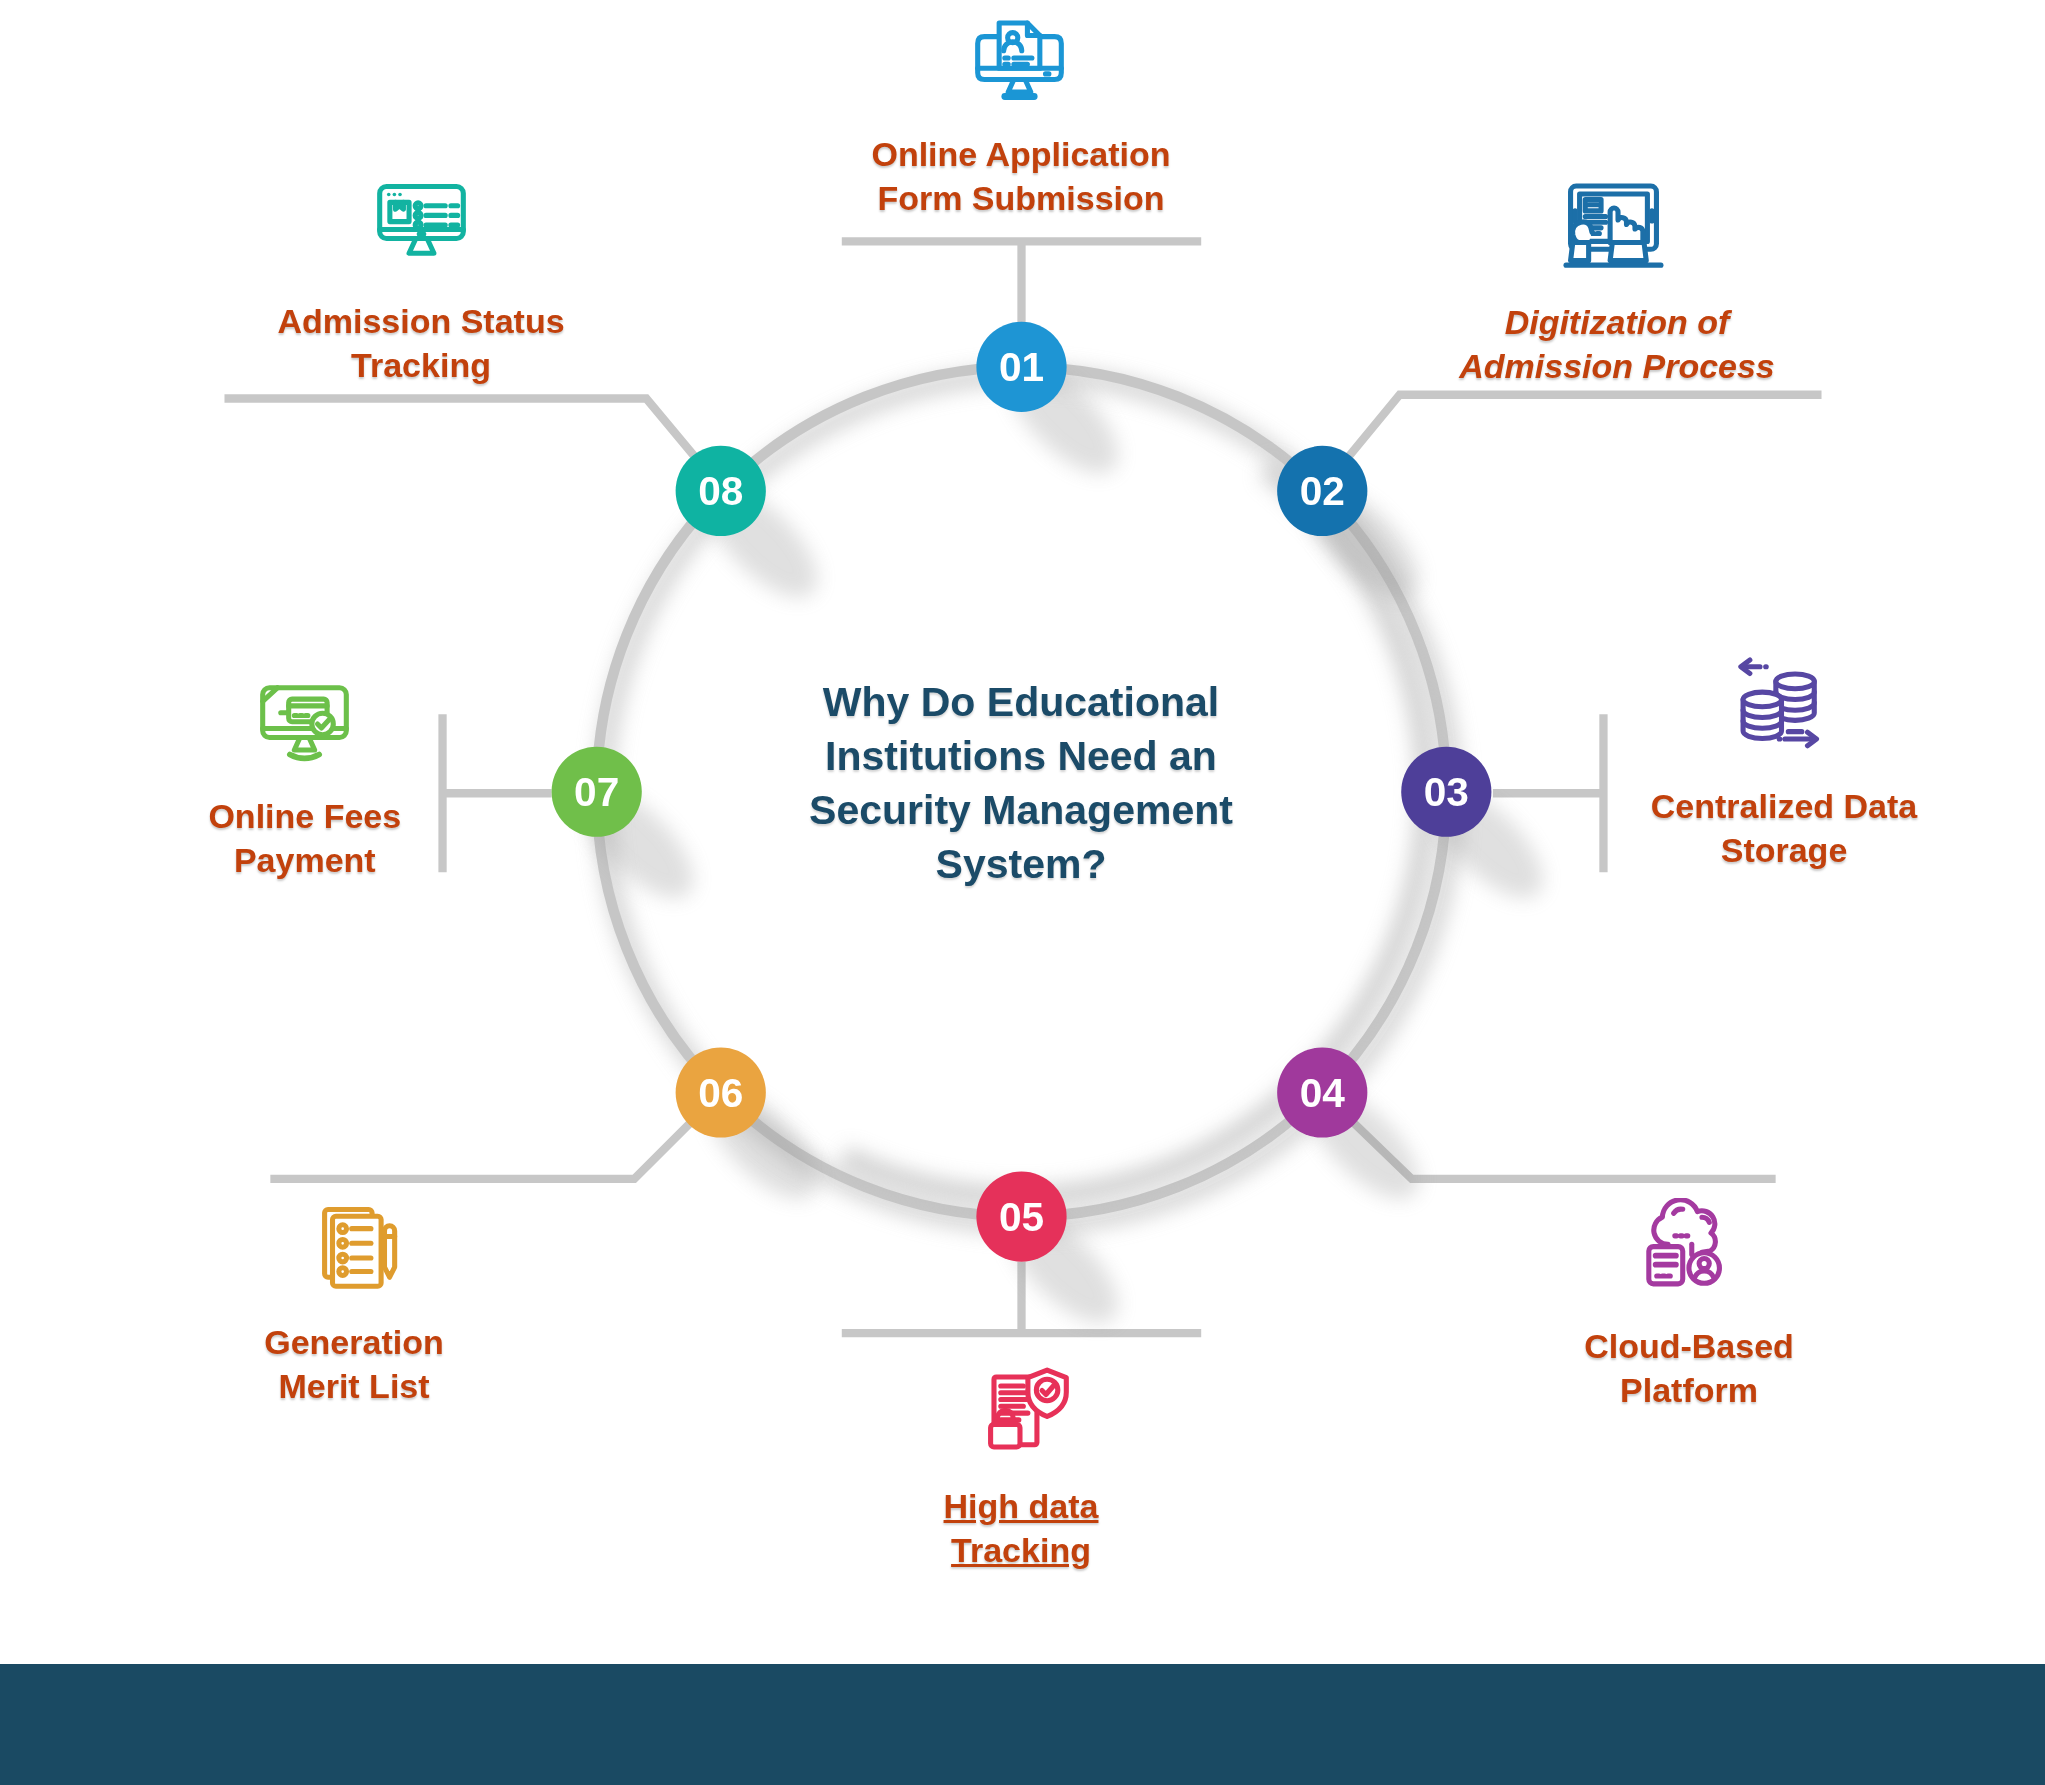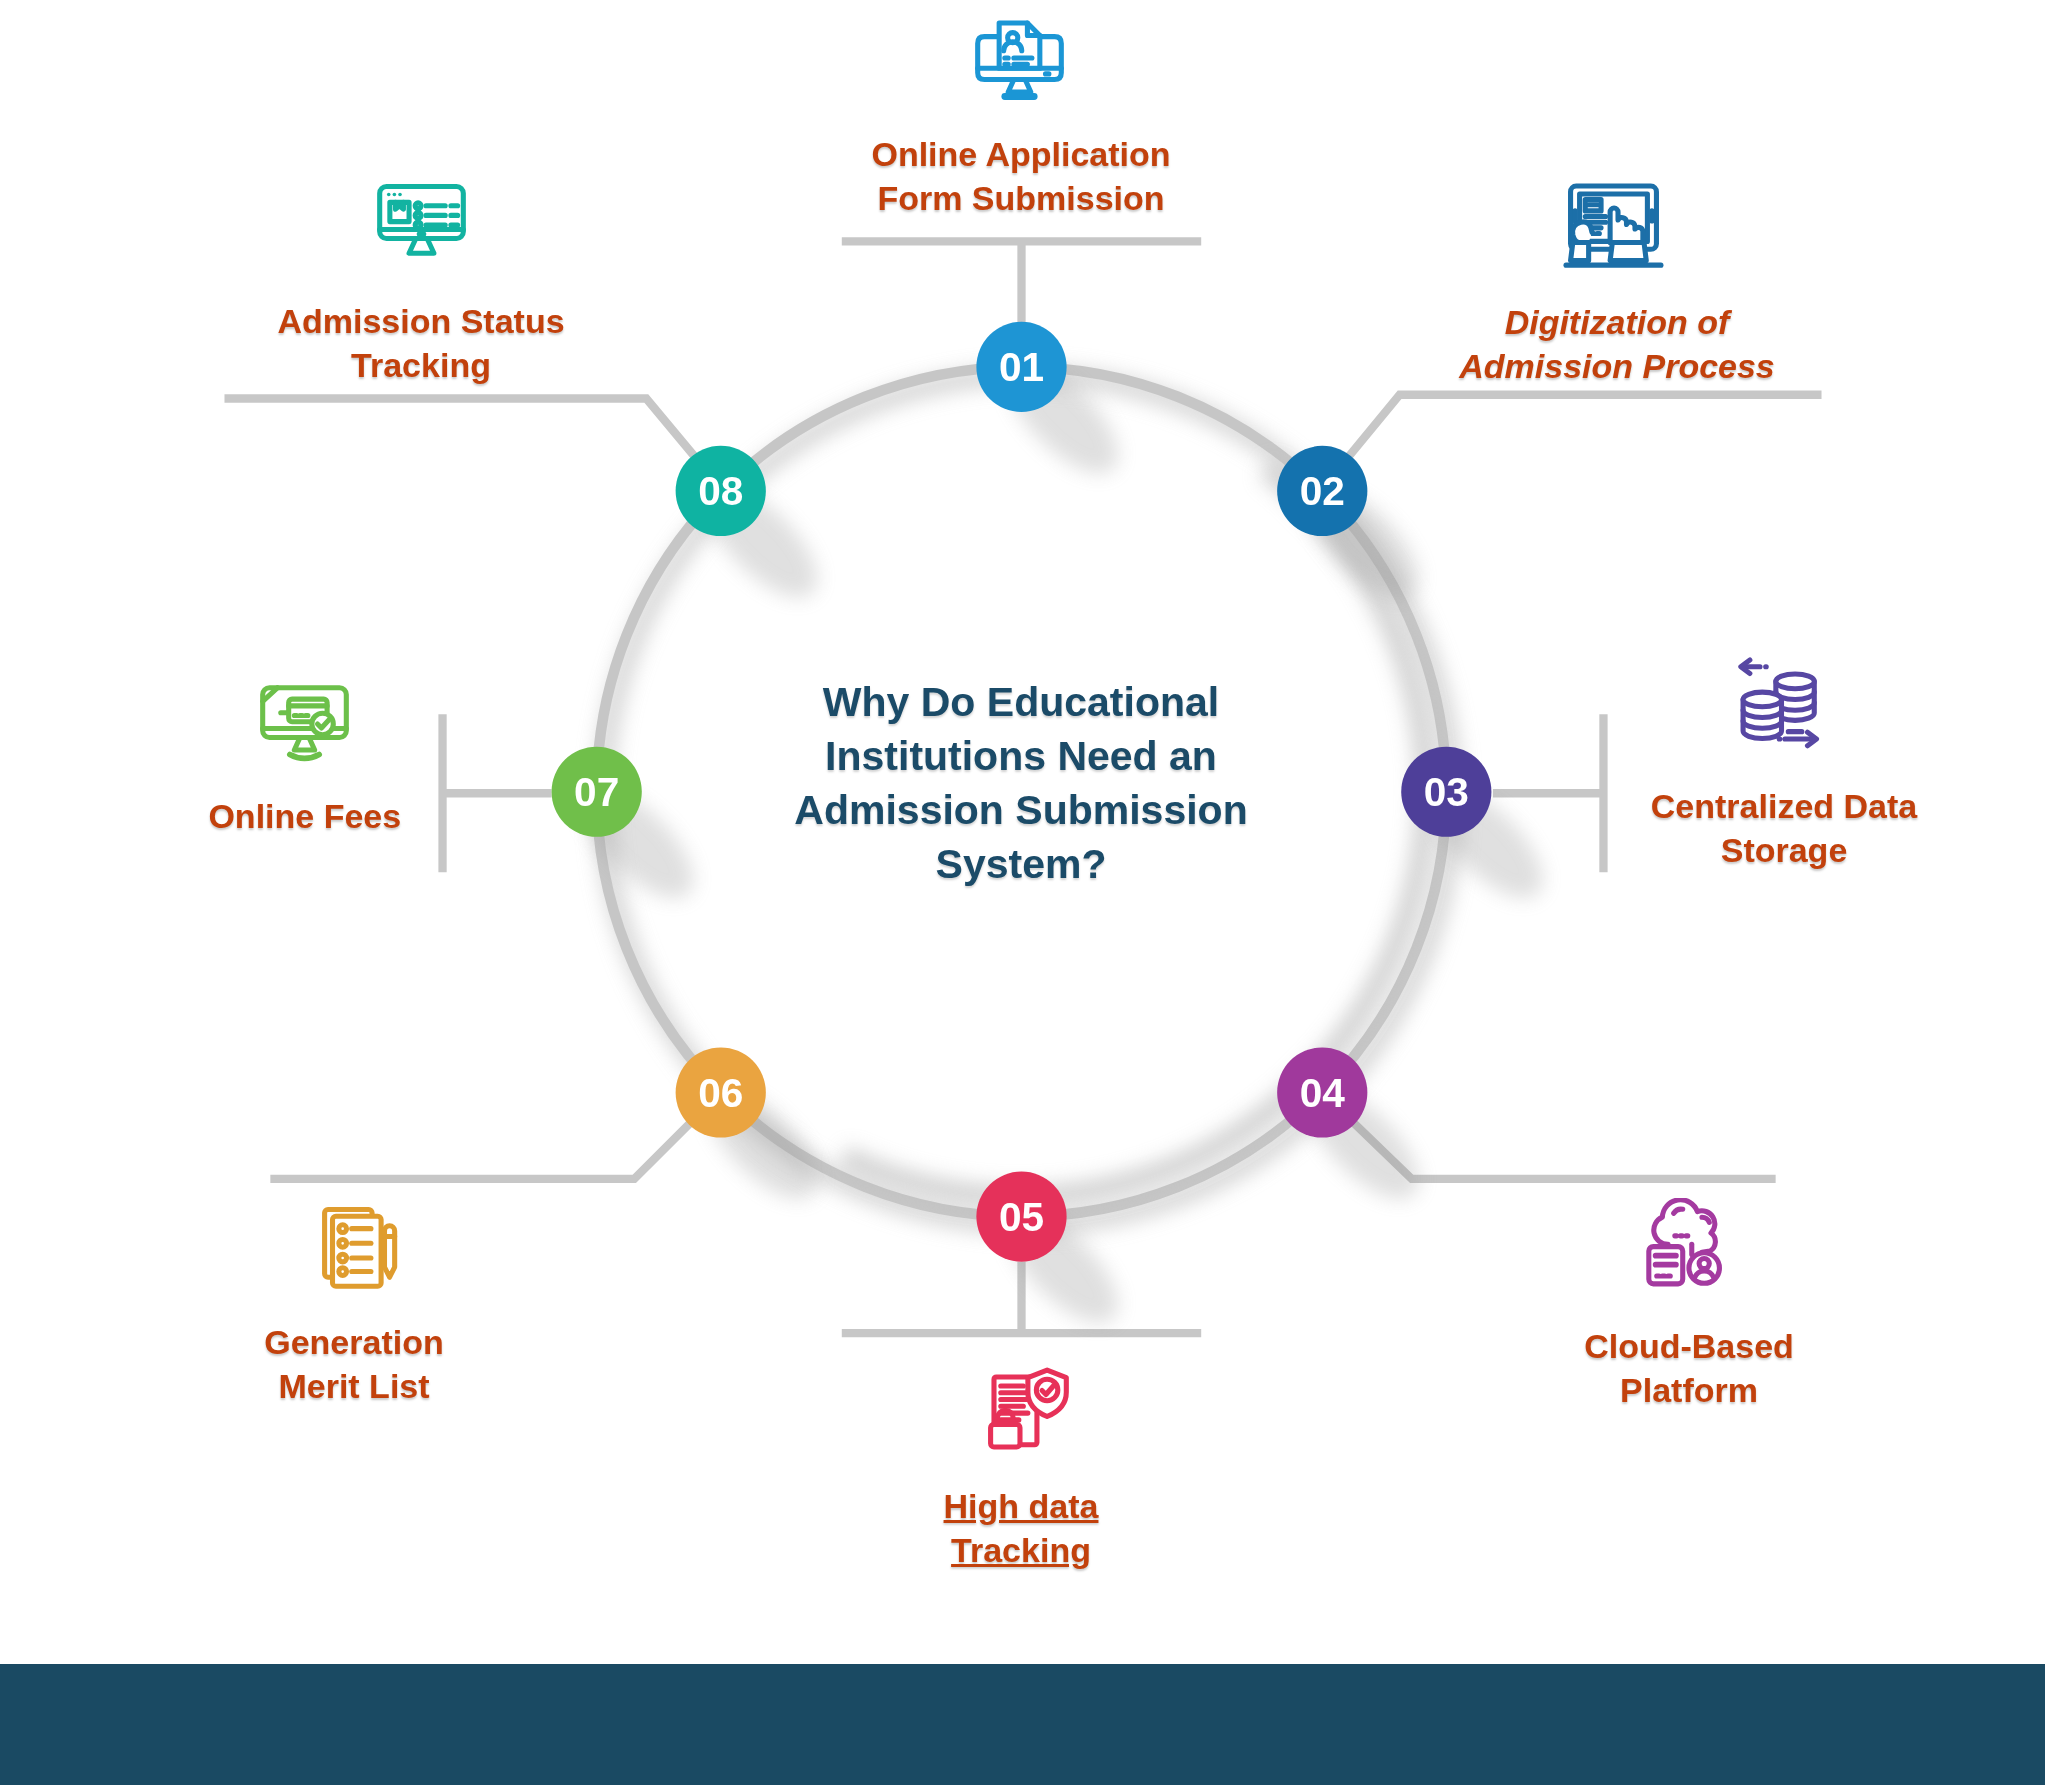--- a/index.html
+++ b/index.html
@@ -67,21 +67,21 @@
       <text x="1358" y="1637">05</text>
       <circle cx="958" cy="1453" r="60" fill="#eaa440"></circle>
       <text x="958" y="1472">06</text>
       <circle cx="793" cy="1053" r="60" fill="#70bf4a"></circle>
       <text x="793" y="1072">07</text>
       <circle cx="958" cy="653" r="60" fill="#0fb3a2"></circle>
       <text x="958" y="672">08</text>
     </g>
   </svg>
 
-  <div id="title">Why Do Educational Institutions Need an Admission Submission System?</div>
+  <div id="title">Why Do Educational Institutions Need an Security Management System?</div>
 
   <svg class="icon" style="left:963px;top:13.5px;" width="113" height="113" viewBox="0 0 100 100" color="#1b96d5">
     <g fill="none" stroke="currentColor" stroke-width="4.5" stroke-linecap="round" stroke-linejoin="round">
       <path d="M30,20 H19 q-6,0 -6,6 v26 q0,6 6,6 h62 q6,0 6,-6 V26 q0,-6 -6,-6 H70"></path>
       <path d="M13,48 H87"></path>
         <path d="M73,53 h3"></path>
       <path d="M32,48 V8 h25 l11,11 v29 z" fill="#fff"></path>
       <path d="M57,8 v11 h11"></path>
       <circle cx="44" cy="21" r="4.5"></circle>
       <path d="M36,32.5 a8,8 0 0 1 16,0"></path>
@@ -201,20 +201,21 @@
       <path d="M36,30 h34"></path>
       <path d="M41,38.5 h2 M46,38.5 h2 M51,38.5 h2"></path>
       <circle cx="66" cy="46" r="9.5" fill="#fff"></circle>
       <path d="M61.5,46 l3.5,3.5 6.5,-7"></path>
       <path d="M46,58 l-5,11 h18 l-5,-11"></path>
       <path d="M37,73 q13,7 26,0" stroke-width="5"></path>
     </g>
   </svg>
   <div class="label" style="left:3.8px;top:794px;">
     <div>Online Fees</div>
+    <div>Payment</div>
   </div>
 
   <svg class="icon" style="left:365px;top:173px;" width="113" height="113" viewBox="0 0 100 100" color="#12b3a1">
     <g fill="none" stroke="currentColor" stroke-width="4.5" stroke-linecap="round" stroke-linejoin="round">
       <rect x="13" y="12" width="74" height="46" rx="6"></rect>
       <circle cx="21" cy="19" r="1.6" fill="currentColor" stroke="none"></circle>
       <circle cx="26" cy="19" r="1.6" fill="currentColor" stroke="none"></circle>
       <circle cx="31" cy="19" r="1.6" fill="currentColor" stroke="none"></circle>
       <rect x="22" y="26" width="17" height="17"></rect>
       <path d="M27,26 v6 l3.5,-3 3.5,3 v-6"></path>

